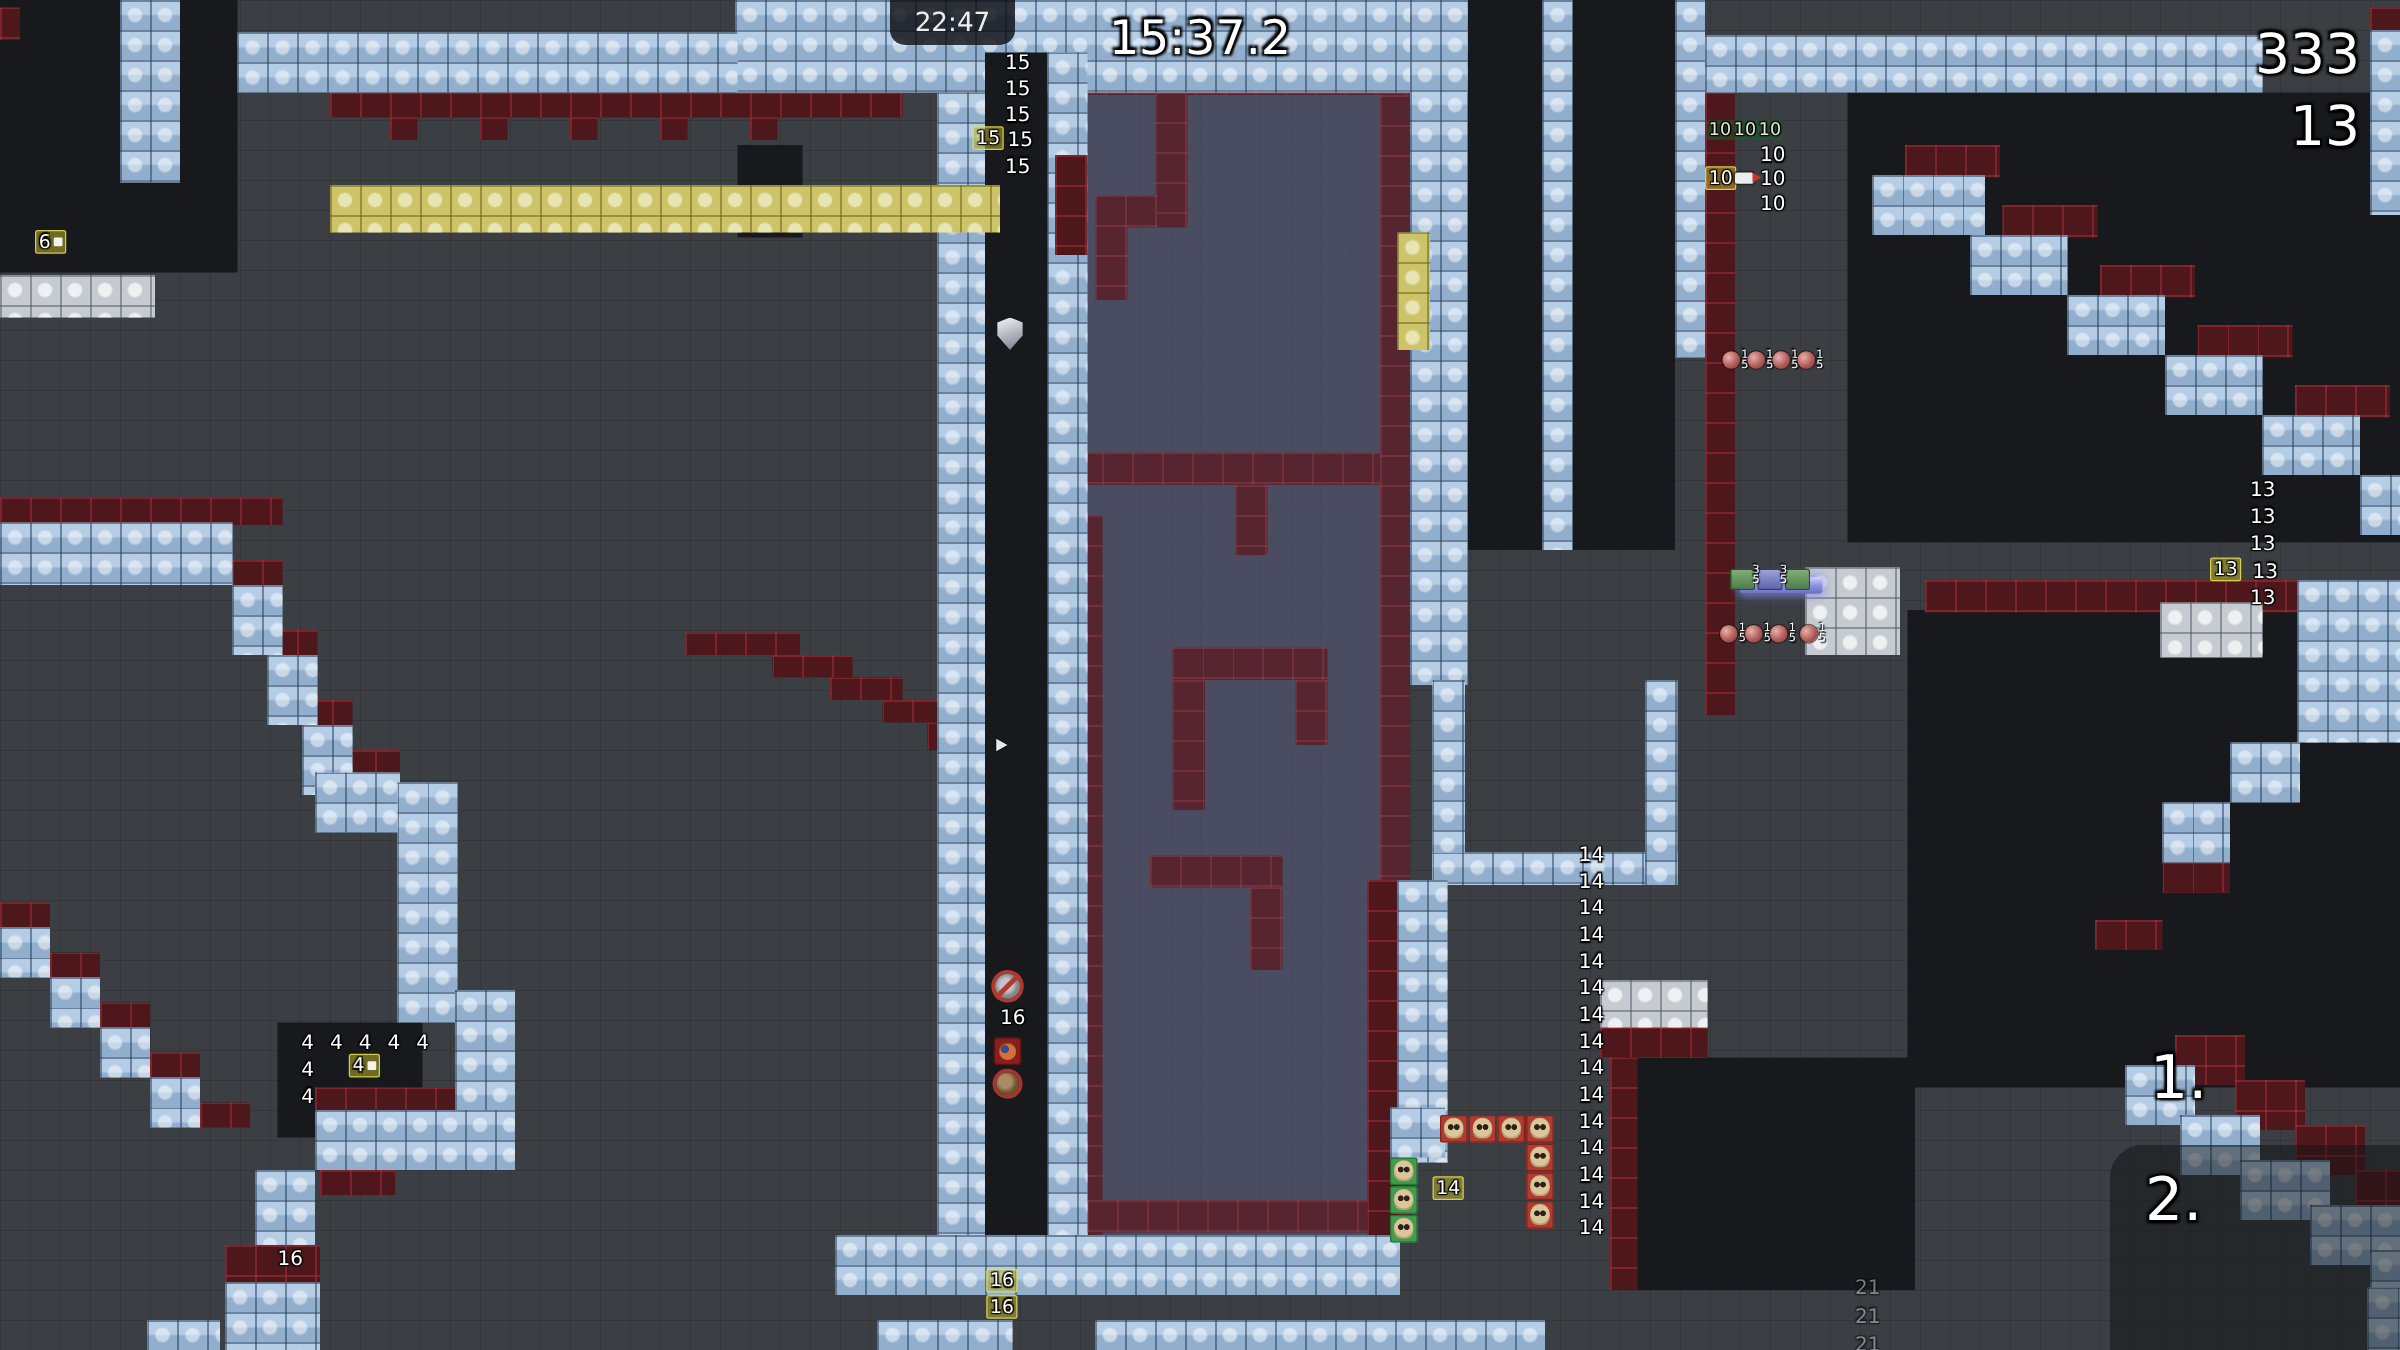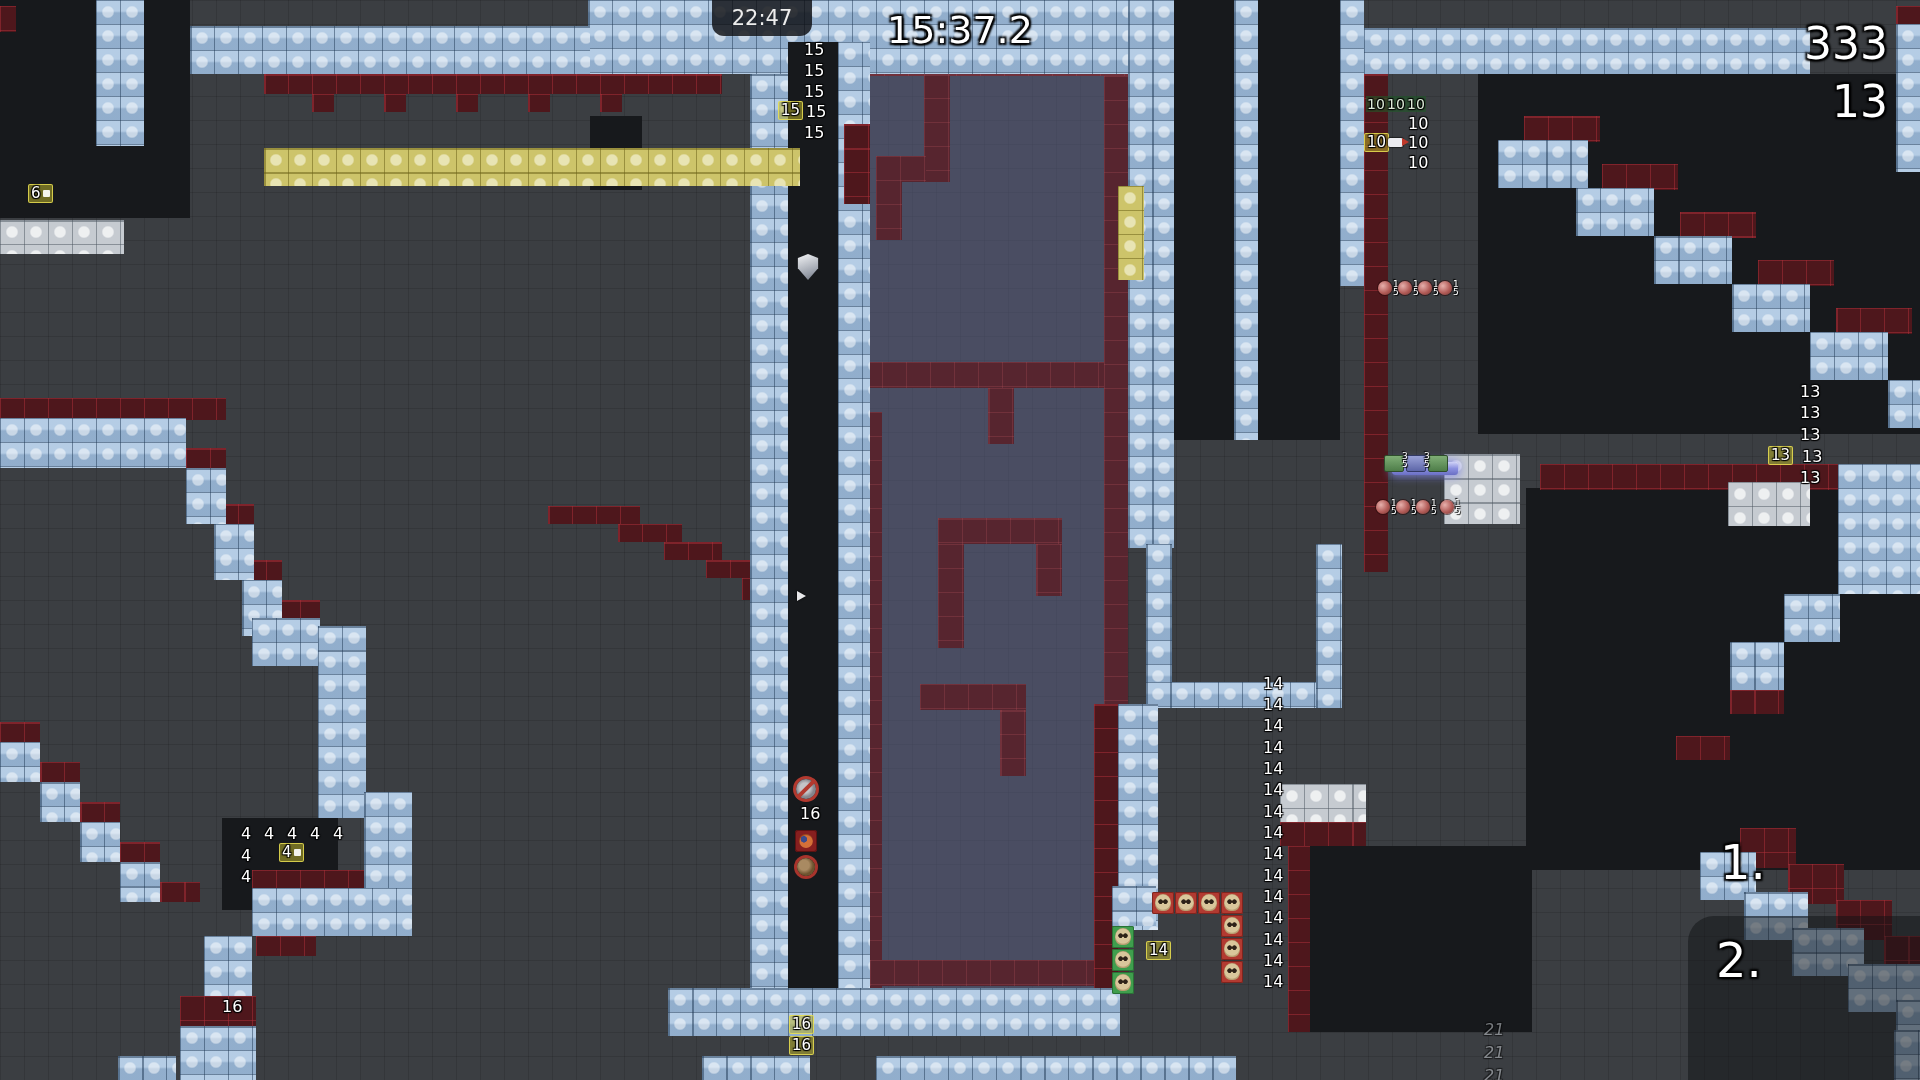--- a/index.html
+++ b/index.html
@@ -94,21 +94,21 @@
   #score-small{right:32px;top:76px;font-size:44px;text-align:right;
        text-shadow:-2px -2px 2px #000,2px -2px 2px #000,-2px 2px 2px #000,2px 2px 2px #000;}
   #rank-first,#rank-second{font-size:48px;z-index:11;
        text-shadow:-2px -2px 2px #000,2px -2px 2px #000,-2px 2px 2px #000,2px 2px 2px #000;}
   #rank-first{left:1720px;top:834px;}
   #rank-second{left:1716px;top:932px;}
   .panel{position:absolute;z-index:9;}
   #corner-panel{left:1688px;top:916px;width:232px;height:164px;background:rgba(15,17,19,.5);border-radius:26px 0 0 0;}
   #spectate-bar{left:1284px;top:1026px;width:636px;height:54px;background:rgba(13,15,17,.88);border-radius:20px 0 0 0;}
   #spectate-bar span{display:inline-block;margin-left:20px;font-size:30px;color:#f4f4f4;line-height:54px;}
-  .npf{z-index:10;font-style:italic;}
+  .npf{z-index:10;}
 </style>
 </head>
 <body>
 
 <div id="screen">
   <div id="blocks-layer">
       <div class="blk p" style="left: 870px; top: 76px; width: 258px; height: 912px;"></div>
       <div class="blk k" style="left: 0px; top: 0px; width: 190px; height: 218px;"></div>
       <div class="blk k" style="left: 590px; top: 116px; width: 52px; height: 74px;"></div>
       <div class="blk k" style="left: 1174px; top: 0px; width: 60px; height: 440px;"></div>

